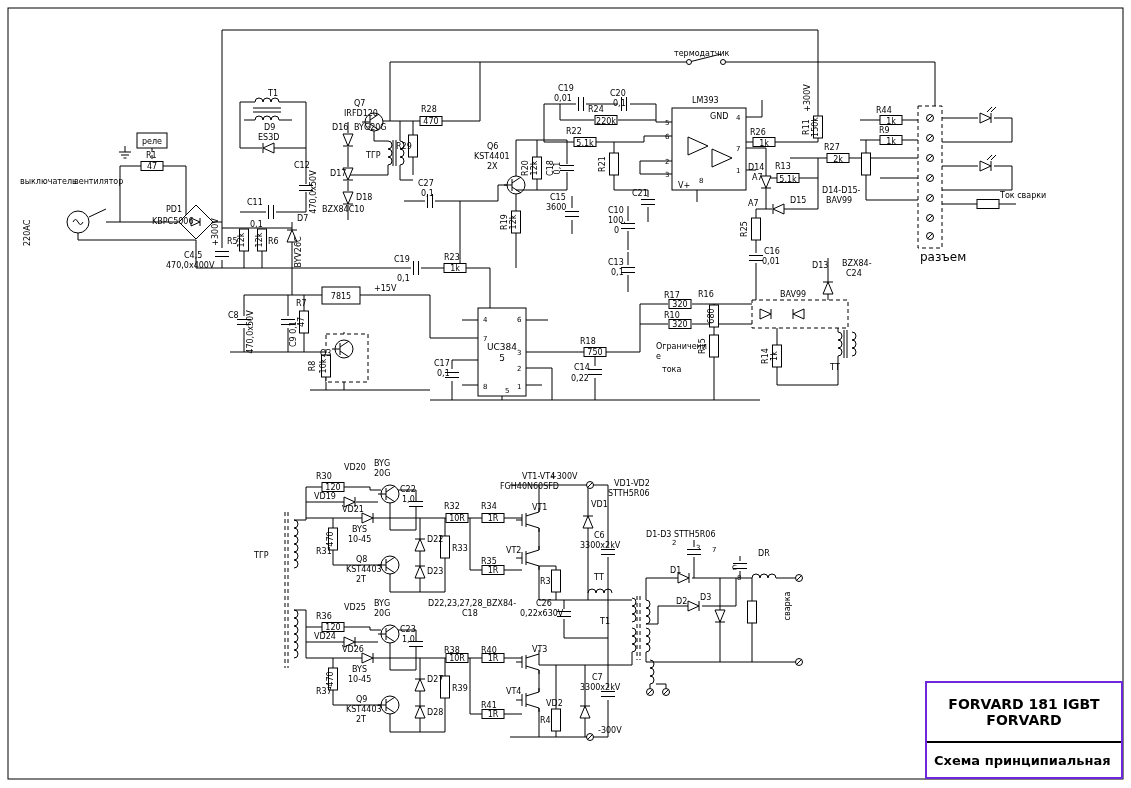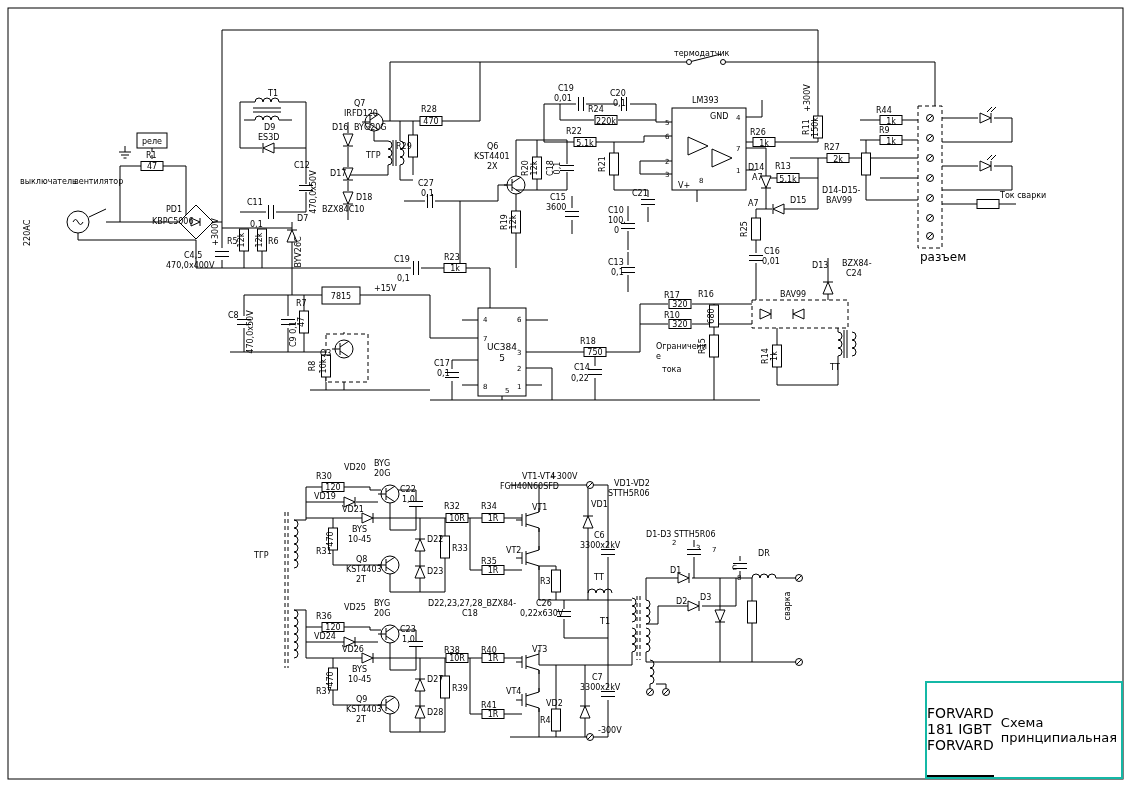--- a/index.html
+++ b/index.html
@@ -5,21 +5,21 @@
   html,body{margin:0;padding:0;background:#ffffff;}
   #canvas{position:relative;width:1131px;height:788px;background:#fff;
           font-family:"DejaVu Sans",sans-serif;overflow:hidden;}
   svg{position:absolute;left:0;top:0;}
   .w{stroke:#000;stroke-width:1;fill:none;}
   .d{stroke-dasharray:4 3;}
   .sym{stroke:#000;stroke-width:1;fill:none;}
   .fillw{fill:#fff;}
   text{fill:#000;}
   #titleblock{position:absolute;left:925px;top:681px;width:198px;height:98px;
-      box-sizing:border-box;border:2px solid #14b8a6;background:#fff;display:flex;flex-direction:row;}
+      box-sizing:border-box;border:2px solid #6d28d9;background:#fff;display:flex;flex-direction:column;font-weight:bold;}
   #titleblock .tb-top{flex:0 0 58px;display:flex;flex-direction:column;align-items:center;
       justify-content:center;font-size:14px;border-bottom:2px solid #000;}
   #titleblock .tb-bottom{flex:1;display:flex;align-items:center;padding-left:7px;font-size:13px;}
 </style>
 </head>
 <body>
 
 <div id="canvas">
   <svg width="1131" height="788" viewBox="0 0 1131 788">
     <rect x="8" y="8" width="1115" height="771" class="w"></rect>

